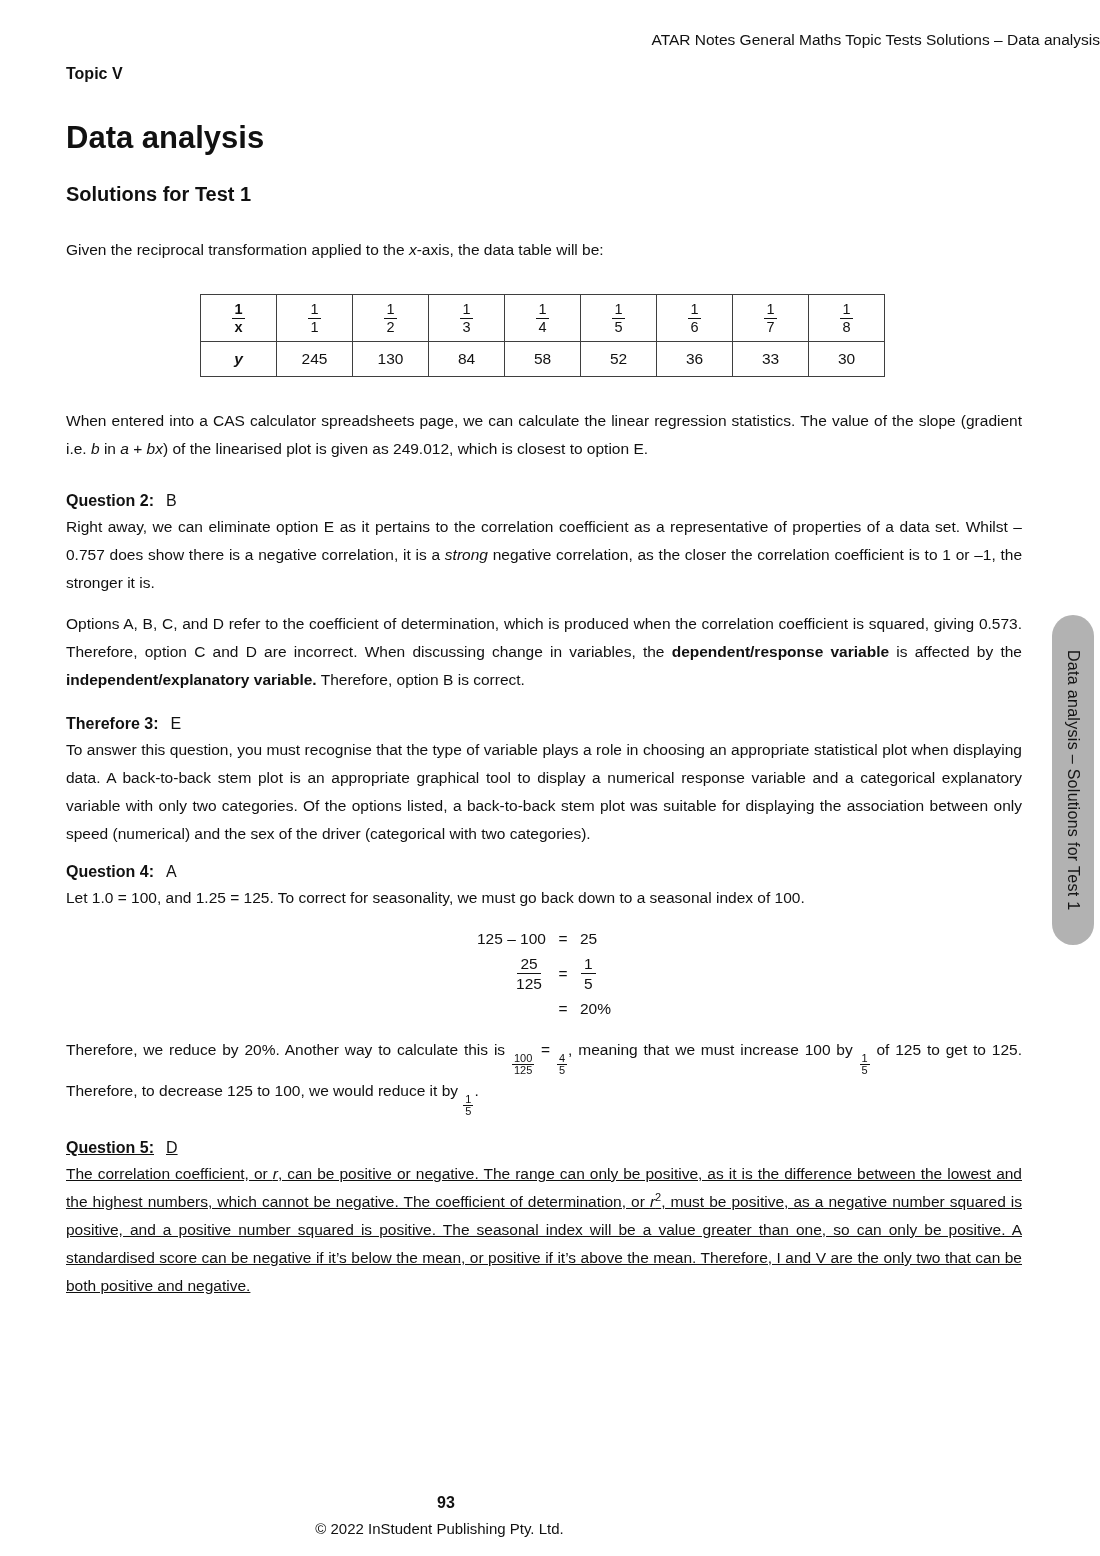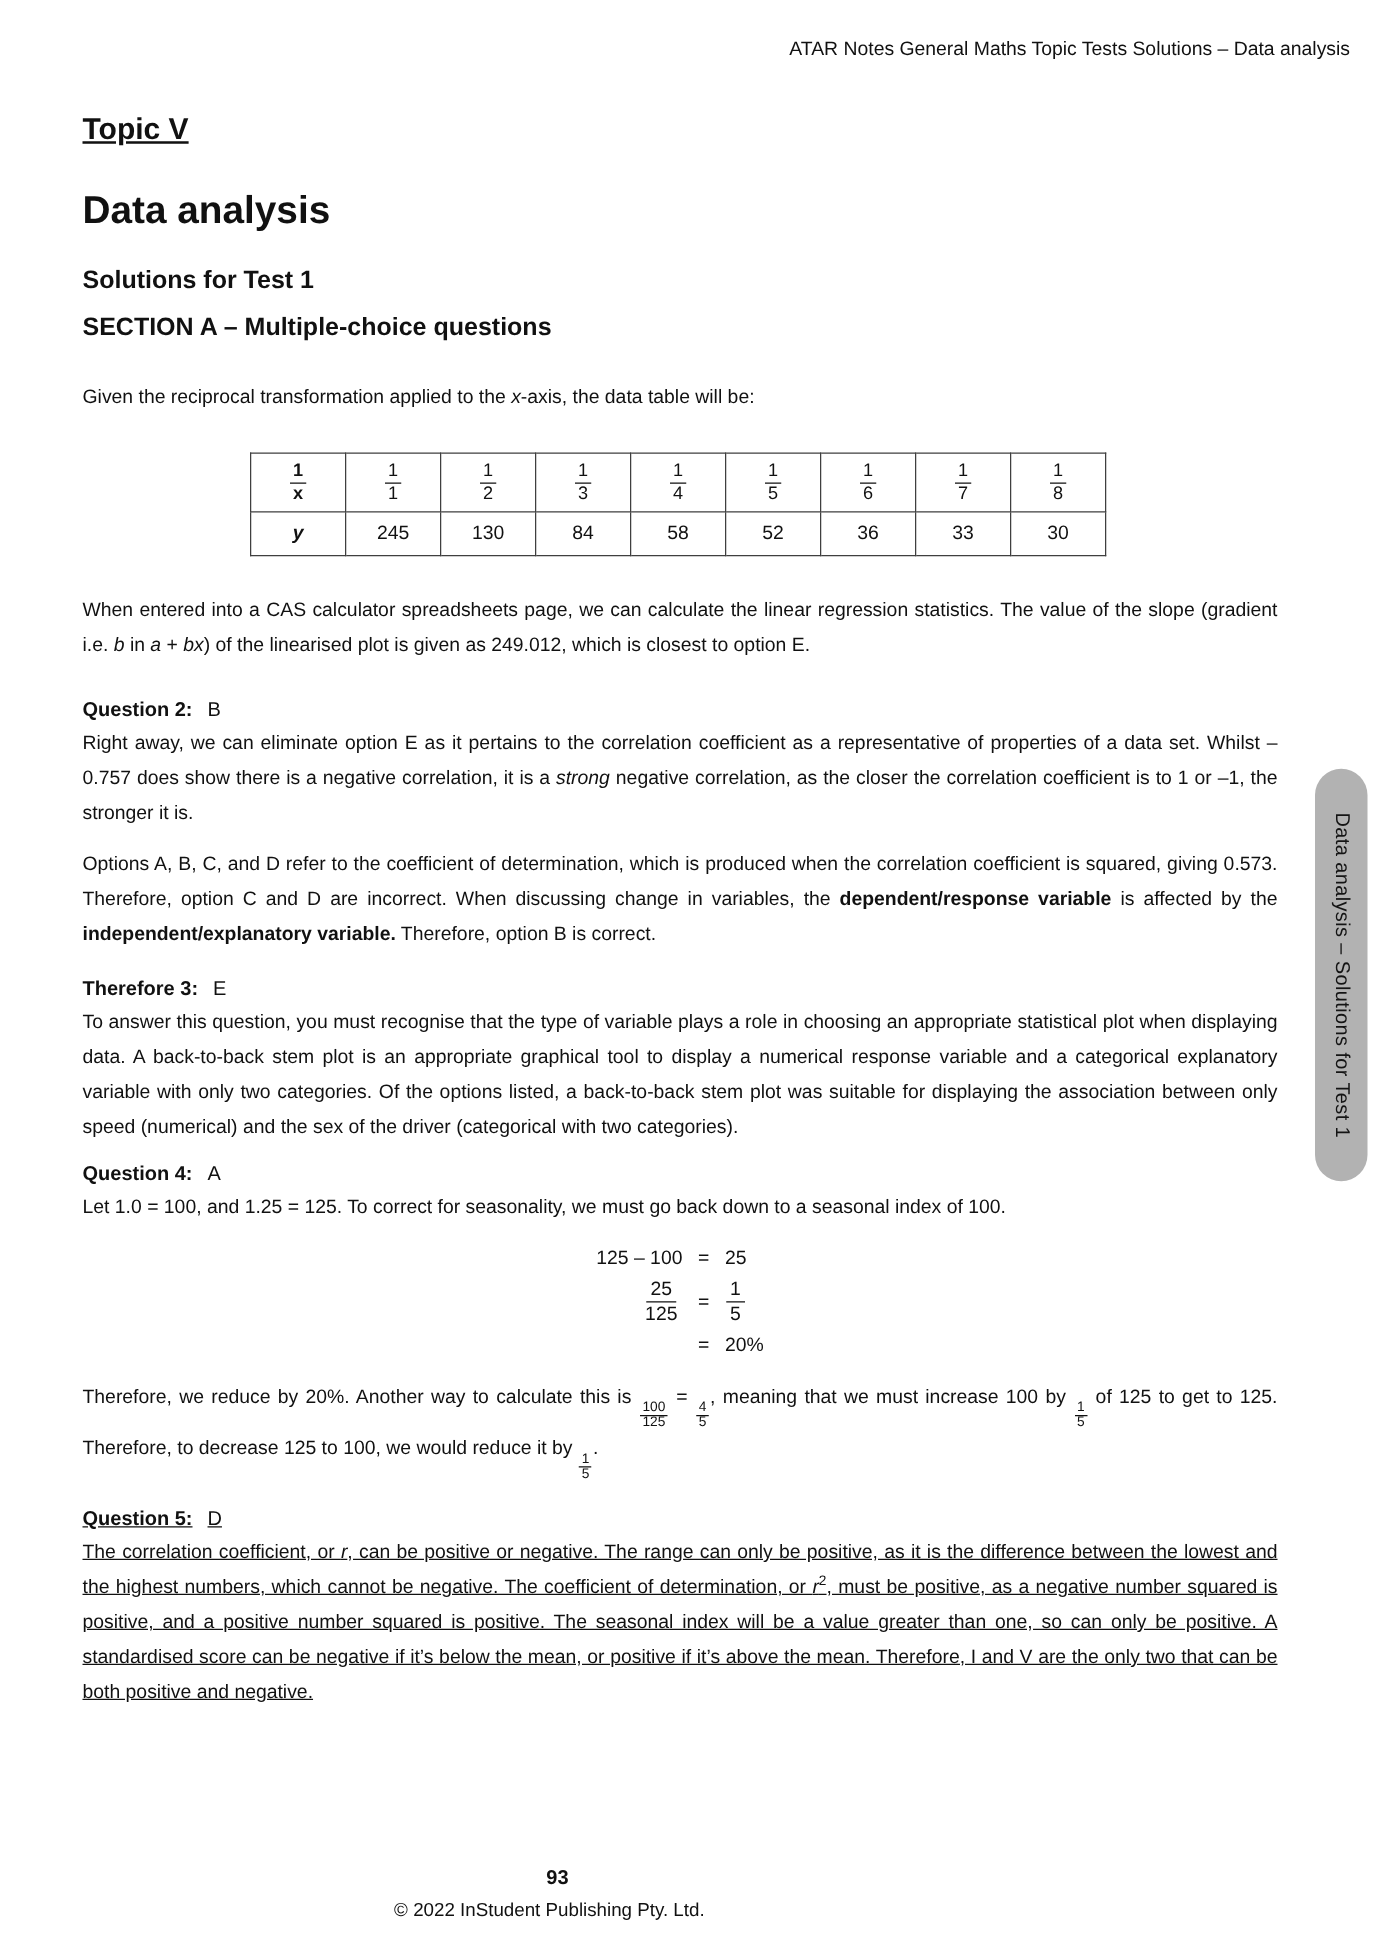--- a/index.html
+++ b/index.html
@@ -5,25 +5,25 @@
   html,body{margin:0;padding:0;background:#ffffff;}
   .page{
     position:relative;
     width:1100px;height:1556px;
     background:#ffffff;
     color:#111;
     font-family:"Liberation Sans", sans-serif;
     overflow:hidden;
   }
   .running-header{
-    position:absolute;top:30px;right:20px;
+    position:absolute;top:30px;right:0;
     font-size:15.5px;line-height:20px;color:#111;
   }
   .content{position:absolute;left:66px;top:0;width:956px;}
-  .topic-label{margin:93px 0 0;font-size:24px;line-height:22px;font-weight:bold;text-decoration:underline;}
+  .topic-label{margin:63px 0 0;font-size:16px;line-height:22px;font-weight:bold;}
   .page-title{margin:35px 0 0;font-size:31px;line-height:36px;font-weight:bold;}
   .subtitle{margin:26px 0 0;font-size:20px;line-height:24px;font-weight:bold;}
   .section-heading{margin:14px 0 0;font-size:20px;line-height:24px;font-weight:bold;}
   .q{margin-top:26px;}
   .q-head{font-size:16px;line-height:24px;font-weight:bold;}
   .q-head .ans{font-weight:normal;margin-left:12px;}
   p.body{margin:0;font-size:15.5px;line-height:28px;text-align:justify;}
   p.body.pgap{margin-top:13px;}
   
   .frac{
@@ -83,21 +83,20 @@
 <body>
 
 <div class="page">
 
   <div class="running-header">ATAR Notes General Maths Topic Tests Solutions – Data analysis</div>
 
   <div class="content">
     <div class="topic-label">Topic V</div>
     <div class="page-title">Data analysis</div>
     <div class="subtitle">Solutions for Test 1</div>
-    <div class="section-heading">SECTION A – Multiple-choice questions</div>
 
     <section class="q" style="margin-top:30px;">
       <p class="body"><span>Given the reciprocal transformation applied to the </span><span class="seg-i">x</span><span>-axis, the data table will be:</span></p>
       <table class="data-table">
           <tbody>
             <tr class="hdr">
               <td><span class="frac frac-bold">
                   <span class="num">1</span>
                   <span class="den">x</span>
                 </span></td>

